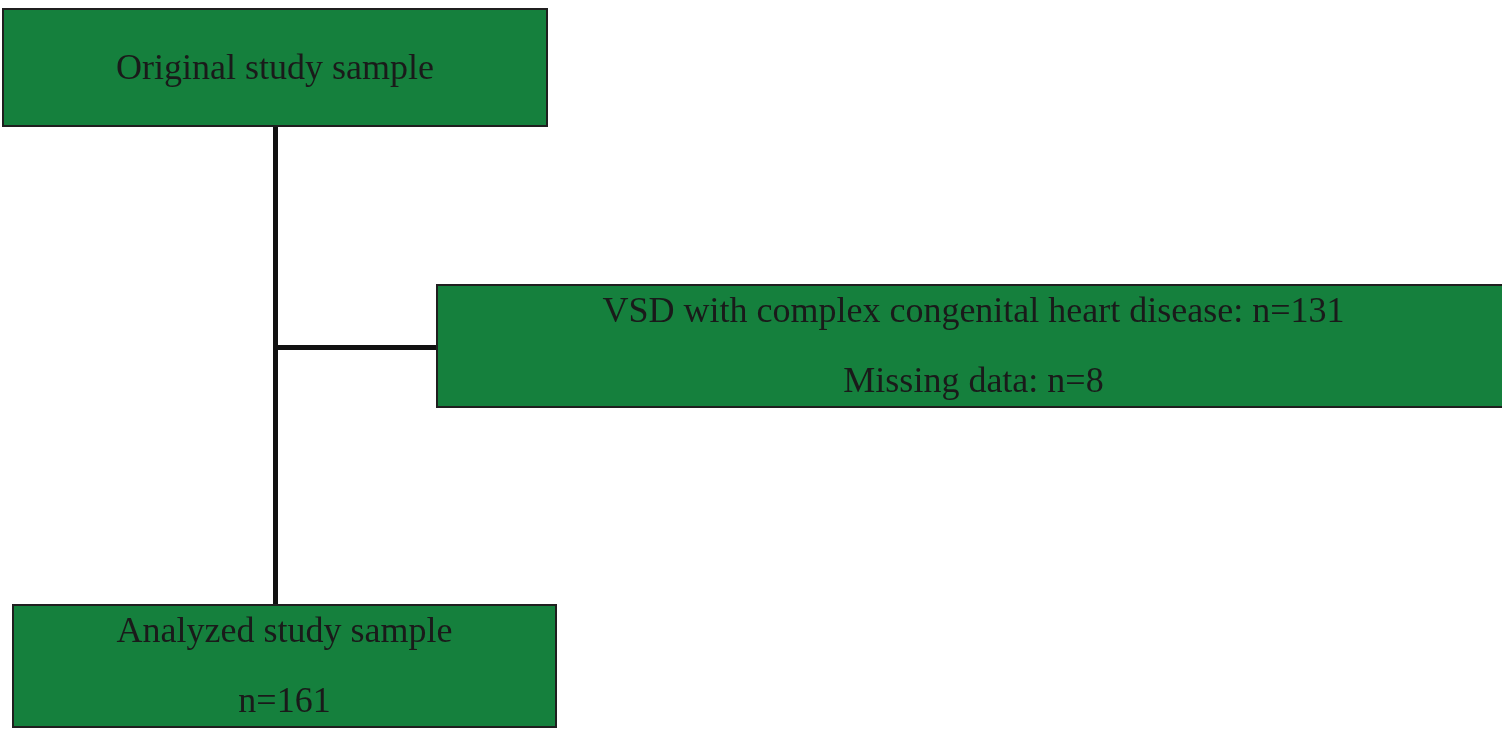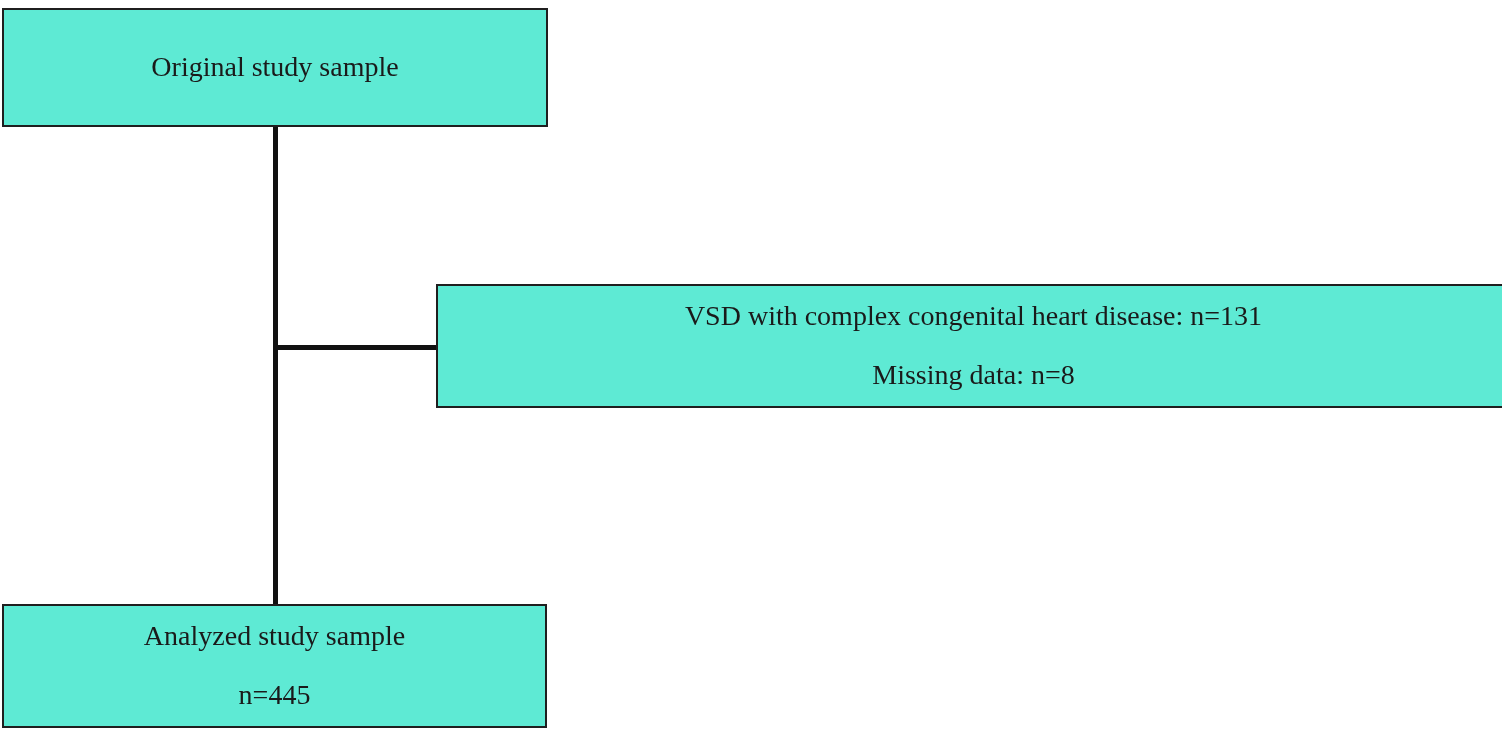--- a/index.html
+++ b/index.html
@@ -12,45 +12,45 @@
     width: 1502px;
     height: 732px;
     background: #ffffff;
     font-family: "Liberation Serif", "DejaVu Serif", serif;
     color: #1a1a1a;
     overflow: hidden;
   }
   .flow-box {
     position: absolute;
     border: 2px solid #1f1f1f;
-    background: #5eead4;
+    background: #15803d;
     box-sizing: border-box;
     display: flex;
     flex-direction: column;
     justify-content: center;
     align-items: center;
     text-align: center;
-    font-size: 28px;
+    font-size: 36px;
     line-height: 1.38;
     gap: 20px;
   }
   .box-original {
     left: 2px;
     top: 8px;
     width: 546px;
     height: 119px;
   }
   .box-excluded {
     left: 436px;
     top: 284px;
     width: 1075px;
     height: 124px;
   }
   .box-analyzed {
-    left: 2px;
+    left: 12px;
     top: 604px;
     width: 545px;
     height: 124px;
   }
   .connector {
     position: absolute;
     background: #111111;
   }
   .connector-vertical {
     left: 273px;
@@ -82,16 +82,16 @@
 
   <div class="connector connector-horizontal"></div>
 
   <div class="flow-box box-excluded">
     <span class="box-line">VSD with complex congenital heart disease: n=131</span>
     <span class="box-line">Missing data: n=8</span>
   </div>
 
   <div class="flow-box box-analyzed">
     <span class="box-line">Analyzed study sample</span>
-    <span class="box-line">n=445</span>
+    <span class="box-line">n=161</span>
   </div>
 
 </div>
 
 </body></html>

